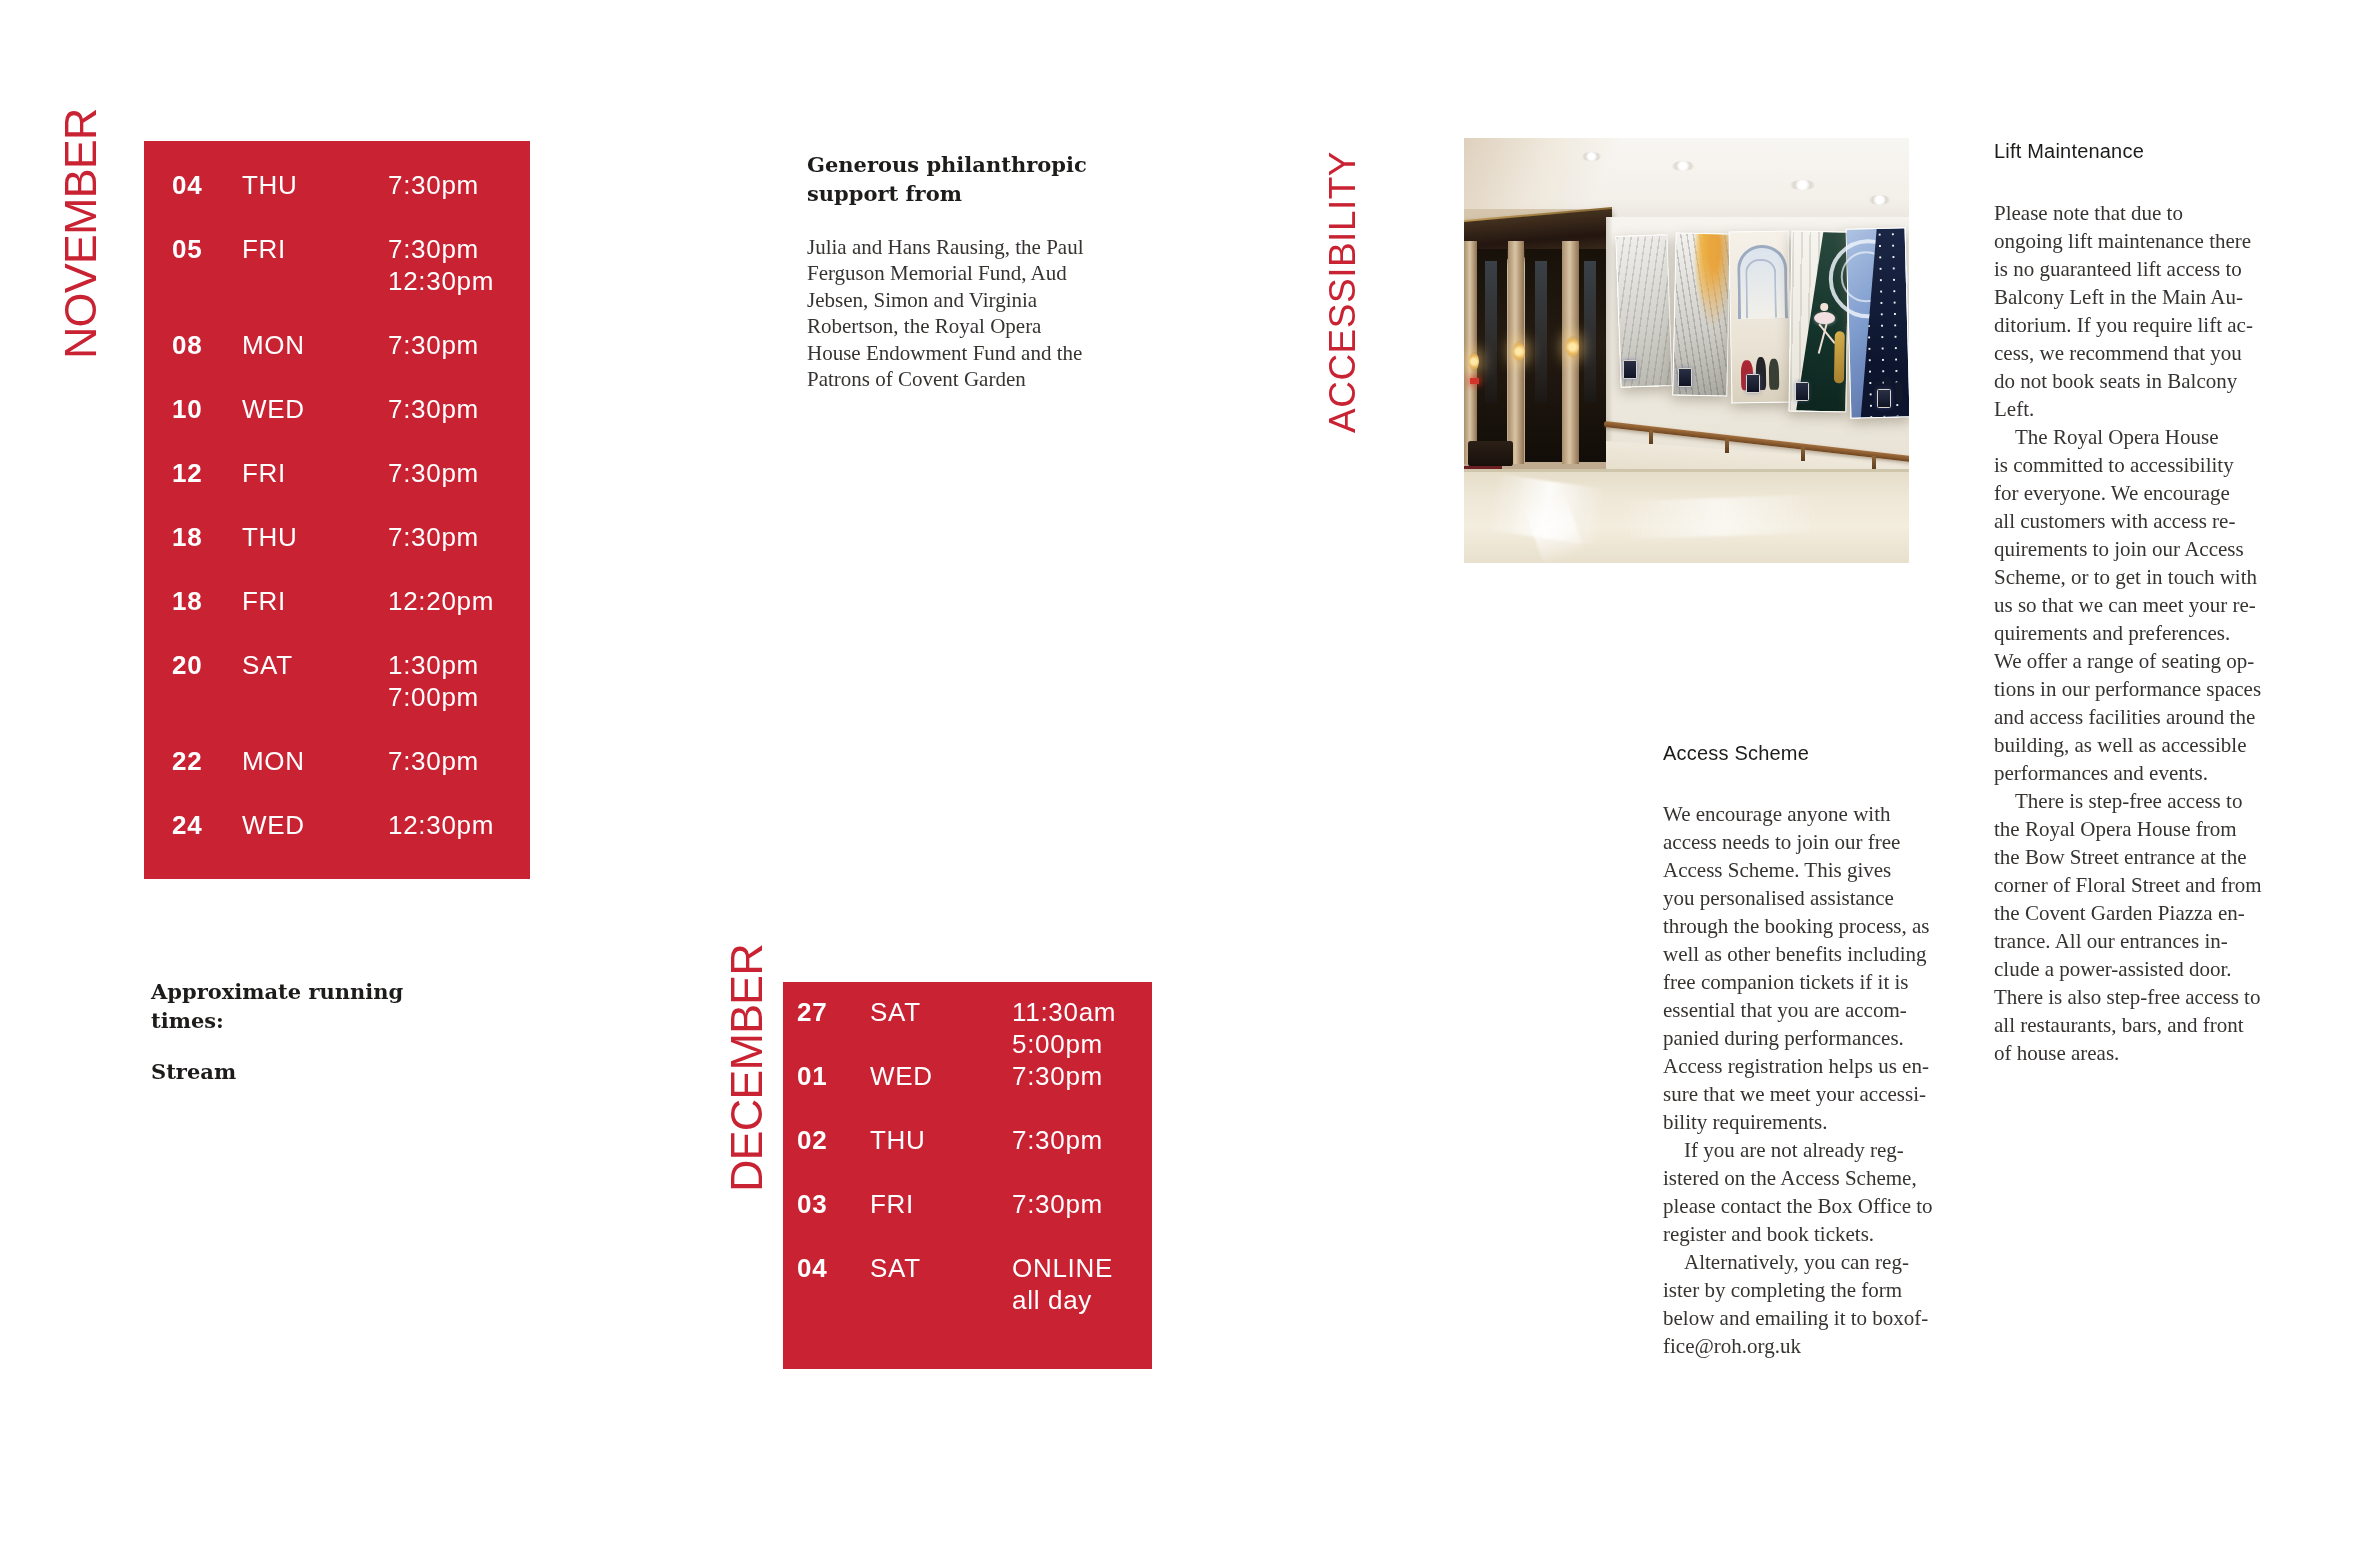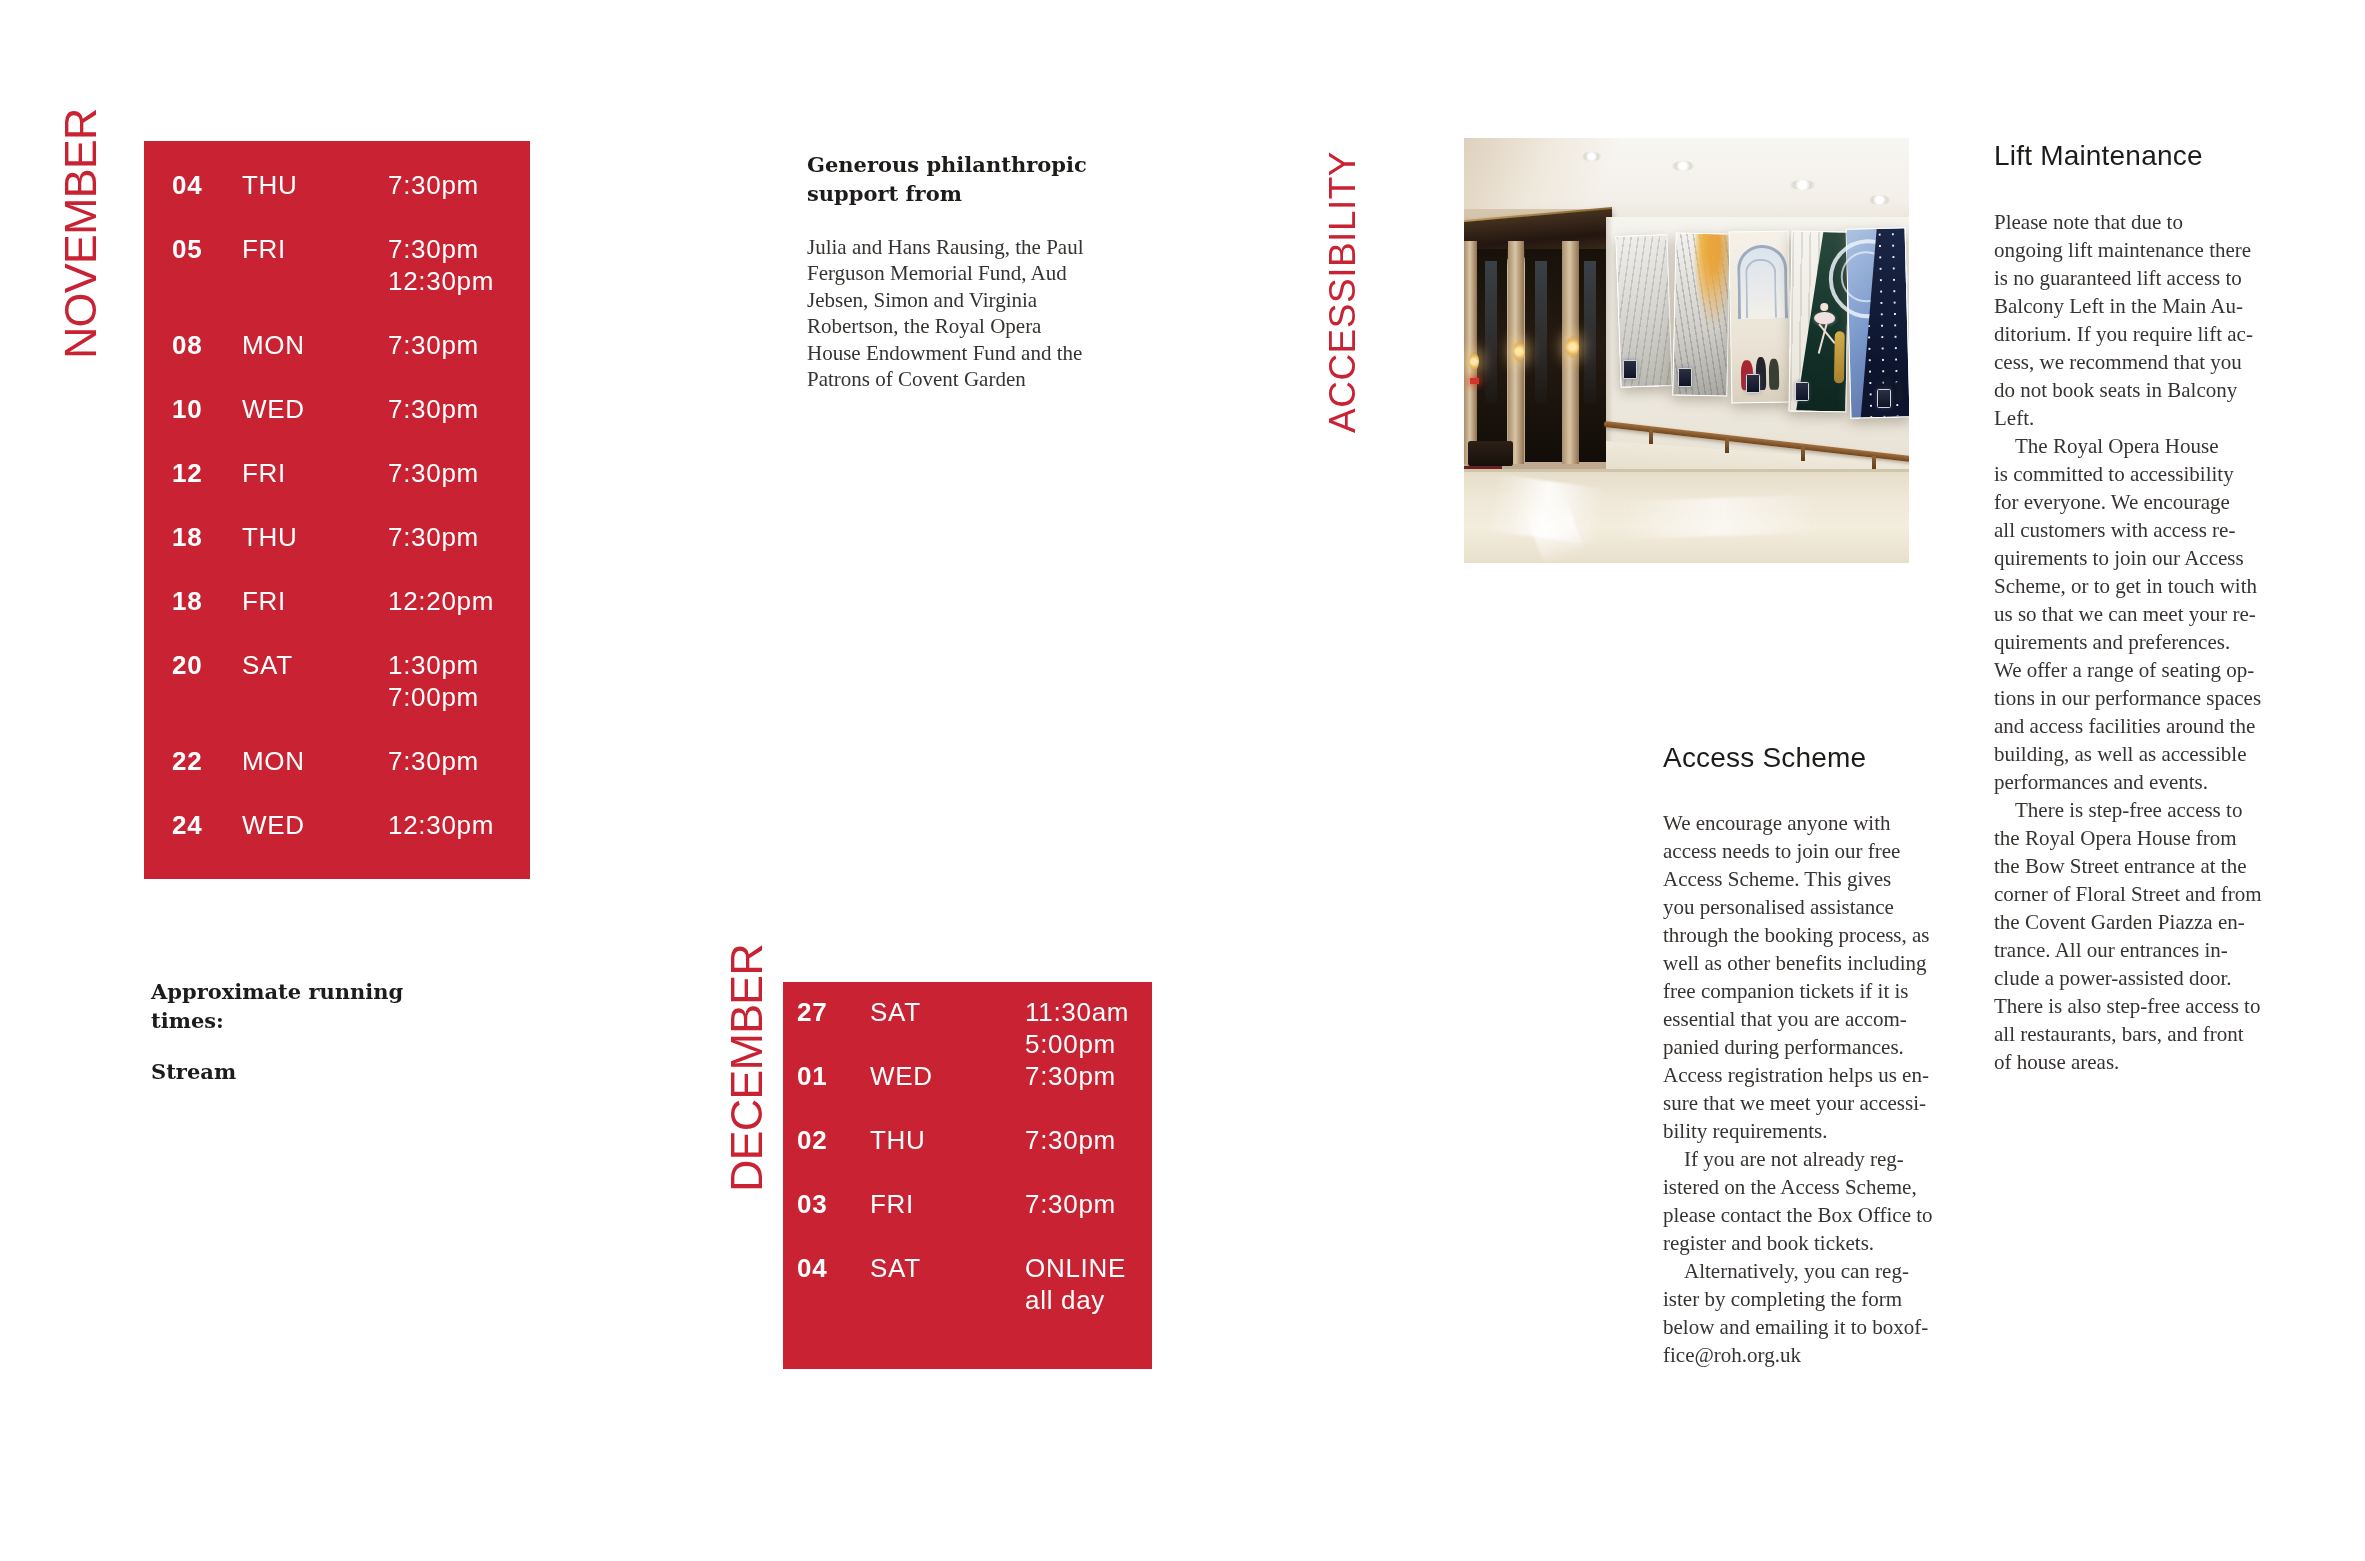--- a/index.html
+++ b/index.html
@@ -41,21 +41,21 @@
   #nov-table{left:144px;top:141px;width:386px;height:738px;padding-top:28px;}
   #dec-table{left:783px;top:982px;width:369px;height:387px;padding-top:14px;}
   .sched-row{position:relative;margin-bottom:32px;min-height:32px;}
   .sched-row.no-gap{margin-bottom:0;}
   .sched-row span{position:absolute;top:0;line-height:32px;letter-spacing:0.7px;}
   .c-day{left:28px;font-weight:bold;}
   .c-dow{left:98px;letter-spacing:1.4px;}
   .c-times{left:244px;white-space:pre-line;}
   #dec-table .c-day{left:14px;}
   #dec-table .c-dow{left:87px;}
-  #dec-table .c-times{left:242px;}
+  #dec-table .c-times{left:229px;}
   .sched-row.two-line{min-height:64px;}
 
   
   .slab-head{
     font-family:"DejaVu Serif","Liberation Serif",serif;
     font-weight:700;color:#1e1c1a;margin:0;
     font-size:21px;line-height:29px;white-space:pre-wrap;
   }
   .serif-body{
     font-family:"Liberation Serif",serif;color:var(--ink);margin:0;
@@ -65,21 +65,21 @@
   #philanthropy{left:807px;top:150px;width:360px;}
   #philanthropy .serif-body{margin-top:25.5px;font-size:21px;line-height:26.5px;}
   #running-times{left:151px;top:977px;width:331px;}
   #running-times .serif-body.acts{margin-top:18px;font-size:22px;line-height:33px;}
   #running-times .slab-head.stream{margin-top:22px;}
   #running-times .serif-body.streambody{margin-top:16px;font-size:22px;line-height:27.4px;}
 
   
   .sans-head{
     font-family:"Liberation Sans",sans-serif;font-weight:400;color:var(--head-ink);
-    font-size:28px;margin:0;letter-spacing:0.2px;
+    font-size:20px;margin:0;letter-spacing:0.2px;
   }
   #access-scheme{left:1663px;top:742px;width:322px;}
   #access-scheme .serif-body{margin-top:35px;font-size:21px;line-height:28px;}
   #lift-maintenance{left:1994px;top:140px;width:326px;}
   #lift-maintenance .serif-body{margin-top:36px;font-size:21px;line-height:28px;}
 
   
   #photo{position:absolute;left:1464px;top:138px;width:445px;height:425px;margin:0;
          overflow:hidden;background:#f2efe9;}
   #photo *{position:absolute;}

